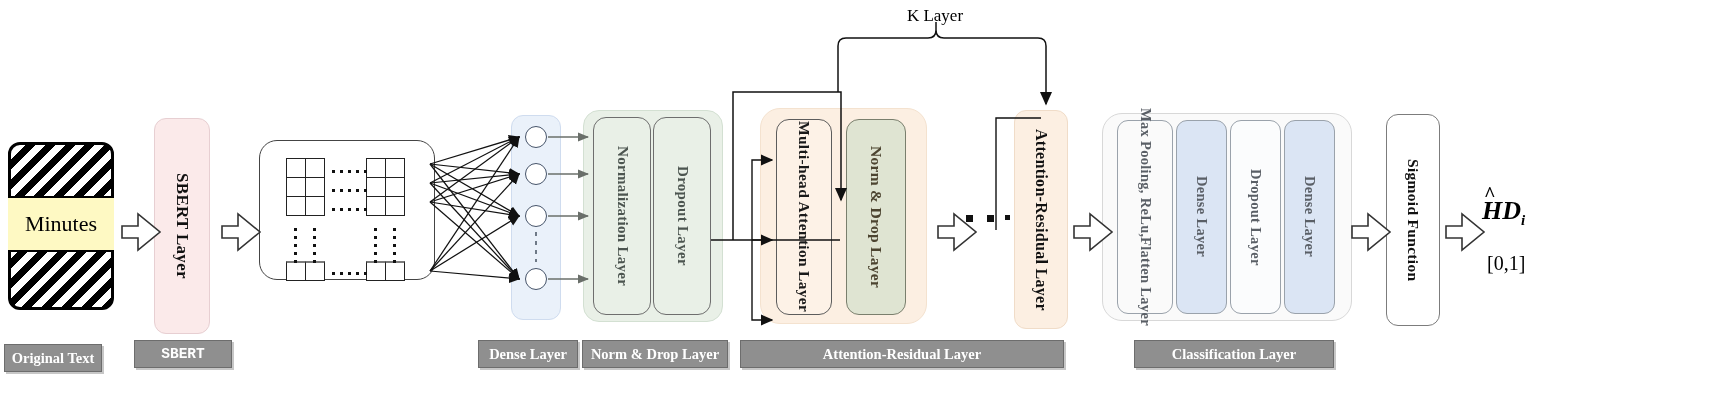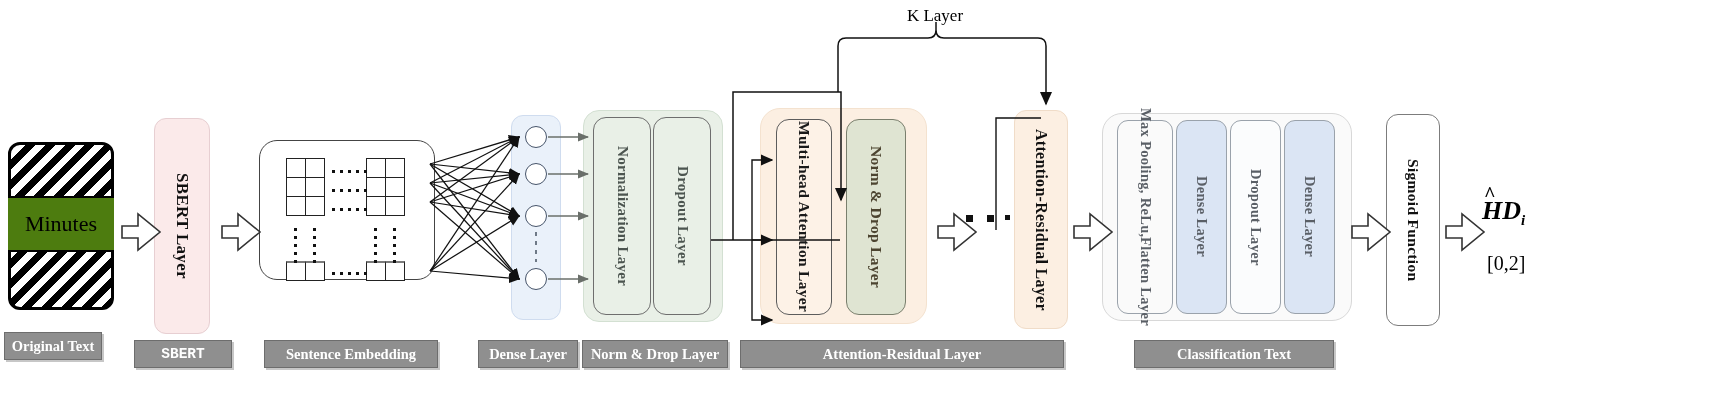--- a/index.html
+++ b/index.html
@@ -13,21 +13,21 @@
   .mod{border:1.6px solid #6e6e6e;border-radius:14px;display:flex;
        align-items:center;justify-content:center;}
   .vtext{writing-mode:vertical-rl;text-orientation:mixed;
          white-space:nowrap;font-weight:bold;letter-spacing:.3px;
          line-height:1.05;text-align:center;}
 
   
   #minutes-box{left:8px;top:142px;width:106px;height:168px;border:3px solid #000;
       border-radius:12px;
       background:repeating-linear-gradient(-45deg,#000 0 7px,#fff 7px 14px);}
-  #minutes-band{left:8px;top:196px;width:106px;height:56px;background:#4d7c0f;
+  #minutes-band{left:8px;top:196px;width:106px;height:56px;background:#fef9c3;
       border-top:2.5px solid #000;border-bottom:2.5px solid #000;
       display:flex;align-items:center;justify-content:center;
       font-size:22px;font-family:"Liberation Serif",serif;}
 
   
   #sbert-layer{left:154px;top:118px;width:56px;height:216px;border:1.3px solid #e7cfd2;
       background:#fbeaea;border-radius:12px;}
   #sbert-layer .vtext{font-size:17px;color:#111;}
 
   
@@ -260,21 +260,21 @@
 
   <div class="abs mod" id="sigmoid">
     <span class="vtext">Sigmoid Function</span>
   </div>
 
   <div class="abs" id="out-hd">
     <span style="position:relative;display:inline-block;">
       <span style="position:absolute;left:2px;top:-13px;font-size:20px;font-style:normal;">^</span>
       <span>HD</span></span><sub>i</sub>
   </div>
-  <div class="abs" id="out-range">[0,2]</div>
+  <div class="abs" id="out-range">[0,1]</div>
 
   <svg class="layer">
     <defs>
       <marker id="ah" markerWidth="9" markerHeight="9" refX="8" refY="4.5" orient="auto">
         <path d="M0,0.5 L9,4.5 L0,8.5 z" fill="#111"></path>
       </marker>
       <marker id="ahg" markerWidth="9" markerHeight="9" refX="8" refY="4.5" orient="auto">
         <path d="M0,1 L9,4.5 L0,8 z" fill="#6a6f6a"></path>
       </marker>
     </defs>
@@ -328,21 +328,20 @@
 
     <path d="M838,58 L838,46 Q838,38 846,38 L928,38 Q936,38 936,30 Q936,38 944,38 L1038,38 Q1046,38 1046,46 L1046,58" stroke="#111" stroke-width="1.5" fill="none"></path>
     <path d="M936,30 L936,22" stroke="#111" stroke-width="1.5" fill="none"></path>
 
     <path d="M838,58 L838,92" stroke="#111" stroke-width="1.5" fill="none"></path>
     <path d="M1046,58 L1046,104" stroke="#111" stroke-width="1.5" fill="none" marker-end="url(#ah)"></path>
 
     <path d="M996,230 L996,118 L1041,118" stroke="#111" stroke-width="1.4" fill="none"></path>
   </svg>
 
-  <div class="blabel" style="left:4px;top:332px;width:96px;">Original Text</div>
+  <div class="blabel" style="left:4px;top:344px;width:96px;">Original Text</div>
   <div class="blabel" style="left:134px;top:340px;width:96px;font-family:Liberation Mono, monospace;">SBERT</div>
-  <div class="blabel" style="left:264px;top:340px;width:172px;">Sentence Embedding</div>
   <div class="blabel" style="left:478px;top:340px;width:98px;">Dense Layer</div>
   <div class="blabel" style="left:582px;top:340px;width:144px;">Norm &amp; Drop Layer</div>
   <div class="blabel" style="left:740px;top:340px;width:322px;">Attention-Residual Layer</div>
-  <div class="blabel" style="left:1134px;top:340px;width:198px;">Classification Text</div>
+  <div class="blabel" style="left:1134px;top:340px;width:198px;">Classification Layer</div>
 
 </div>
 
 </body></html>

